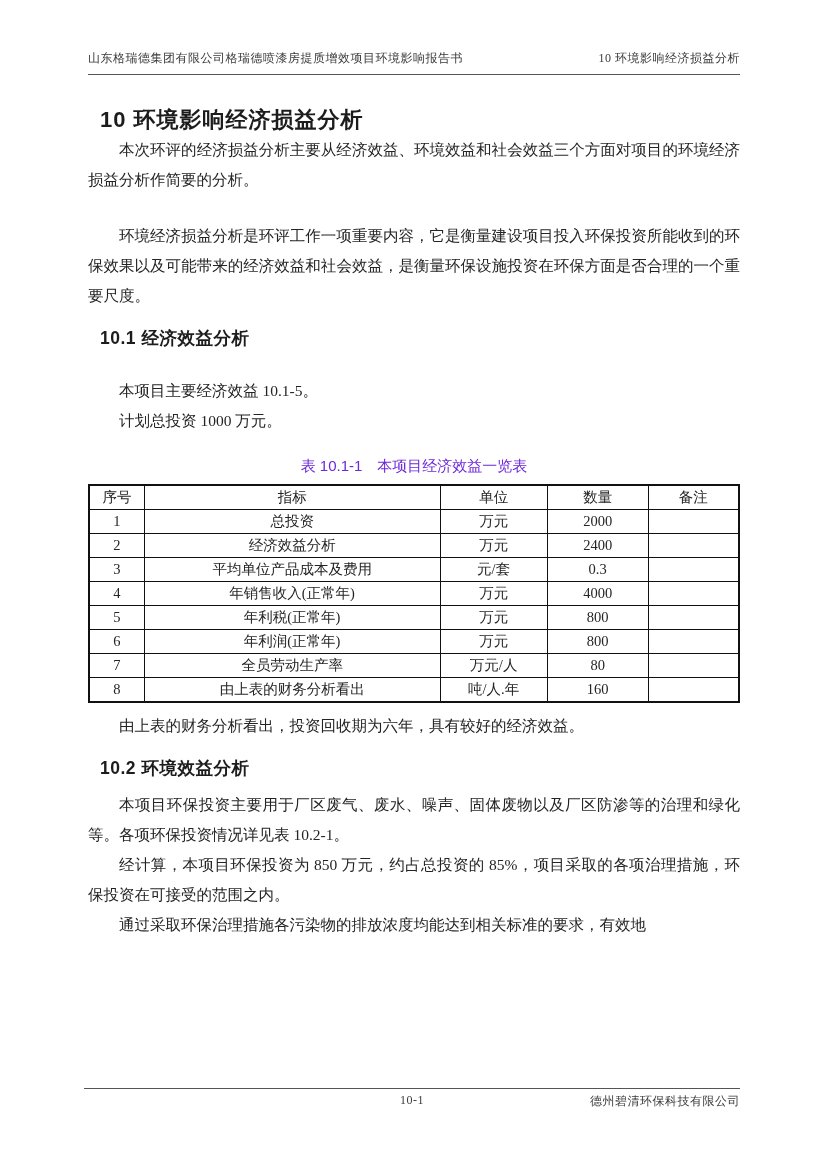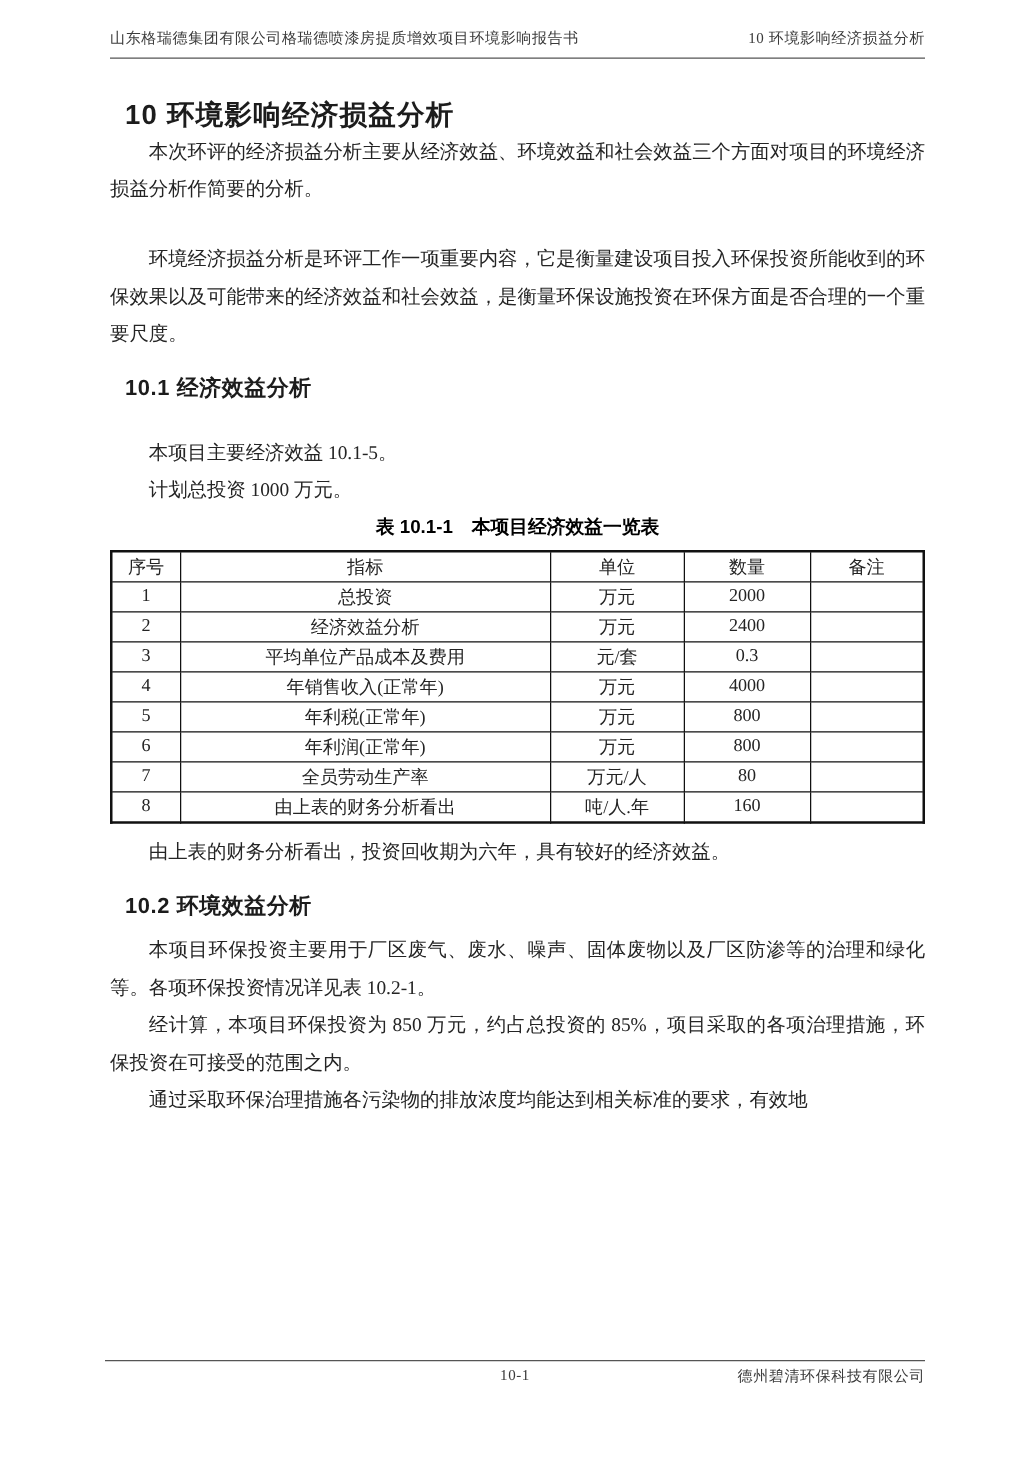--- a/index.html
+++ b/index.html
@@ -3,21 +3,21 @@
 <meta charset="utf-8">
 <style>
   html,body { margin:0; padding:0; background:#ffffff; }
   .page {
     position:relative;
     width:827px; height:1169px;
     background:#ffffff;
     color:#222222;
     font-family:"Liberation Serif","DejaVu Serif",serif;
     box-sizing:border-box;
-    padding:22px 87px 0 88px;
+    padding:50px 87px 0 88px;
     overflow:hidden;
   }
   .header {
     display:flex;
     justify-content:space-between;
     align-items:flex-end;
     font-size:12px;
     color:#3a3a3a;
     padding-bottom:7px;
     border-bottom:1px solid #555;
@@ -45,26 +45,26 @@
     text-align:justify;
     text-indent:2em;
     margin:0;
     color:#242424;
   }
   p.mt { margin-top:26px; }
   p.mt-s { margin-top:8px; }
   p.mt-m { margin-top:10px; }
   .table-caption {
     font-family:"Liberation Sans","DejaVu Sans",sans-serif;
-    font-weight:bold;
+    font-weight:normal;
     font-size:15px;
     text-align:center;
-    margin-top:2px;
+    margin-top:18px;
     line-height:24px;
-    color:#000000;
+    color:#6d28d9;
   }
   table.econ {
     width:100%;
     border-collapse:collapse;
     margin-top:6px;
     font-size:14.5px;
     color:#242424;
     border:2px solid #111;
   }
   table.econ th, table.econ td {

